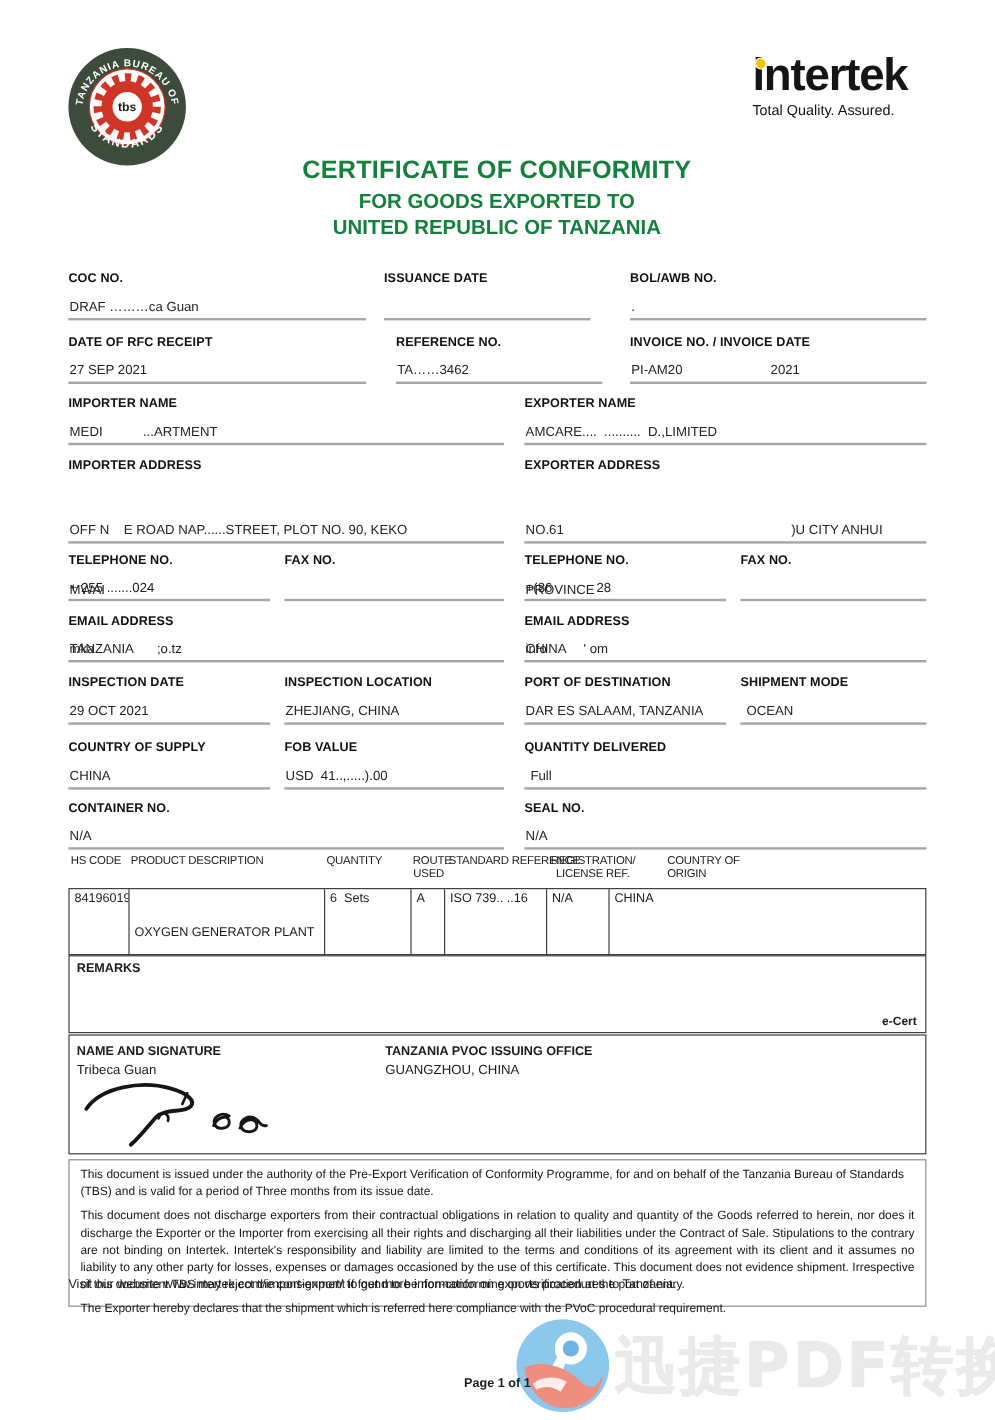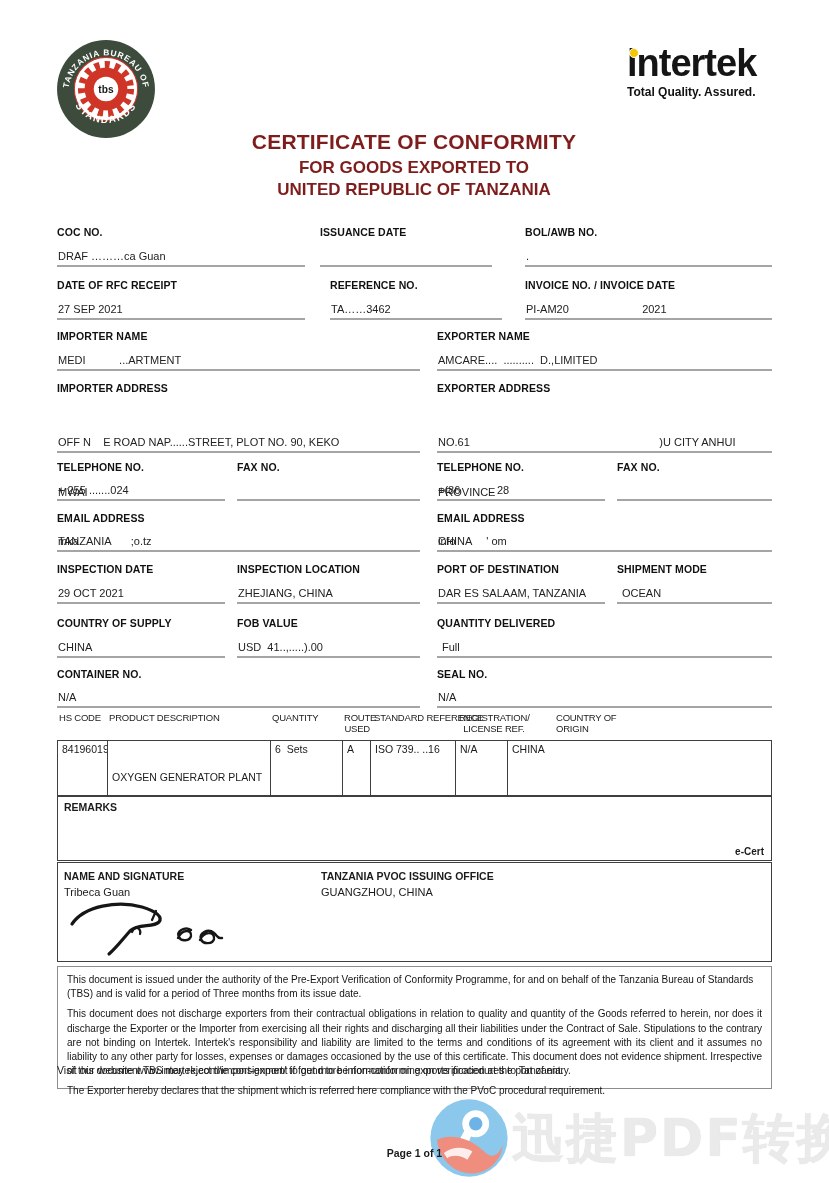--- a/index.html
+++ b/index.html
@@ -6,28 +6,28 @@
   .page{position:relative;width:829px;height:1183px;background:#fff;overflow:hidden;
         font-family:"Liberation Sans",sans-serif;color:#1b1b1b;}
 
   
   .fg{position:absolute;border-bottom:2px solid #a5a5a5;box-sizing:border-box;}
   .flabel{font-size:10.5px;font-weight:bold;color:#111;white-space:pre;letter-spacing:.1px;}
   .fvalue{position:absolute;left:1px;bottom:3px;font-size:11px;color:#222;white-space:pre;}
   .faddr{position:absolute;left:1px;top:19px;font-size:11px;line-height:16.5px;color:#222;white-space:pre;}
 
   
-  .title{position:absolute;left:107px;top:130px;width:614px;text-align:center;font-weight:bold;color:#7f1d1d;}
+  .title{position:absolute;left:107px;top:130px;width:614px;text-align:center;font-weight:bold;color:#15803d;}
   .t1{font-size:21px;letter-spacing:.2px;}
   .t2{font-size:17px;margin-top:4px;}
   .t3{font-size:17px;margin-top:2px;}
   .itk{position:absolute;left:627px;top:44px;}
   .itk-name{position:relative;font-size:38px;font-weight:bold;letter-spacing:-1px;line-height:1;color:#151515;}
   .itk-dot{position:absolute;width:8px;height:8px;border-radius:50%;background:#f6c500;left:2px;top:4px;border:1px solid #fff;}
-  .itk-tag{font-size:12px;font-weight:bold;margin-top:3px;color:#111;}
+  .itk-tag{font-size:12px;font-weight:normal;margin-top:3px;color:#111;}
   .tbs{position:absolute;left:55px;top:38px;}
 
   
   .thead{position:absolute;left:57px;top:711px;width:715px;display:grid;
          grid-template-columns:50px 163px 72px 30px 85px 74px 1fr;}
   .th{font-size:9.5px;font-weight:normal;line-height:1.2;padding:1px 2px;letter-spacing:-.2px;overflow:visible;white-space:nowrap;}
   .th.wrap{white-space:normal;}
   .th.w-route{max-width:34px;text-align:right;}
   .th.w-reg{max-width:72px;text-align:center;}
   .th.w-origin{max-width:64px;}

